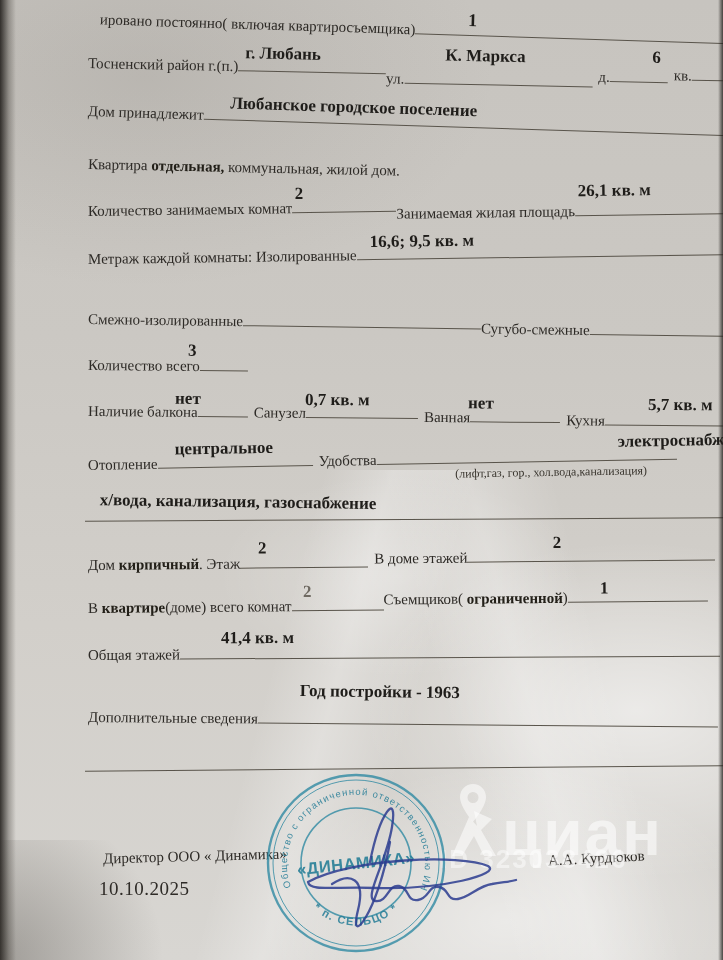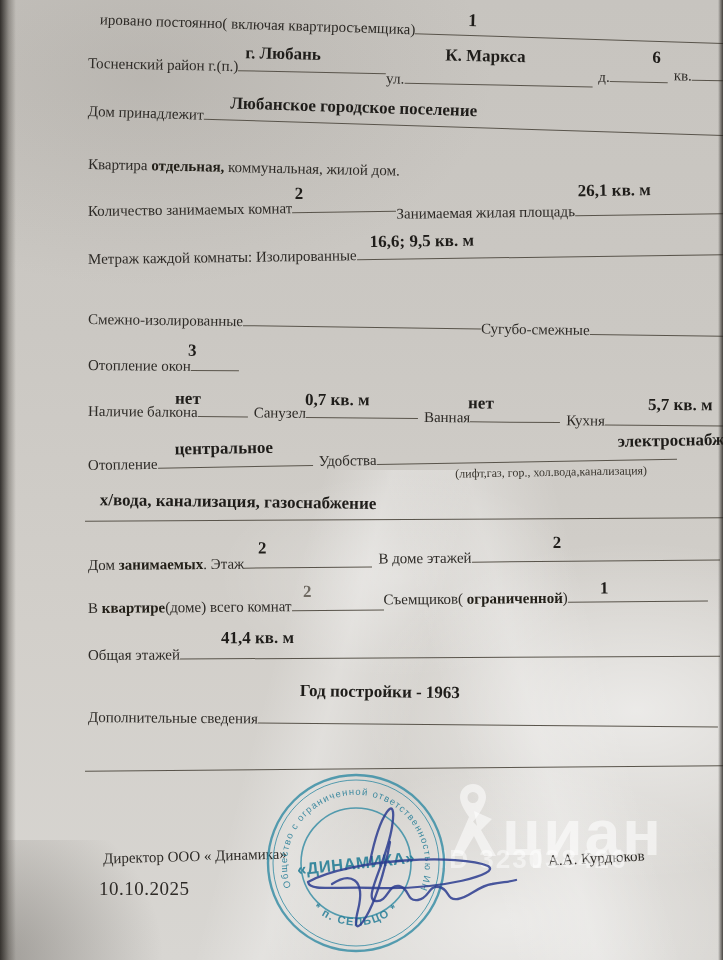--- a/index.html
+++ b/index.html
@@ -68,21 +68,21 @@
   <div class="row" style="top:250px; transform:rotate(-0.8deg);">
     <span class="lbl">Метраж каждой комнаты: Изолированные</span><span class="blank" style="width:368px;"></span>
     <span class="val" style="left:282px; top:-14px;">16,6; 9,5 кв. м</span>
   </div>
 
   <div class="row" style="top:310px; transform:rotate(0.8deg);">
     <span class="lbl">Смежно-изолированные</span><span class="blank" style="width:238px;"></span><span class="lbl" style="position:relative;top:4px;">Сугубо-смежные</span><span class="blank" style="width:170px;position:relative;top:4px;"></span>
   </div>
 
   <div class="row" style="top:356px; transform:rotate(0.5deg);">
-    <span class="lbl">Отопление окон</span><span class="blank" style="width:48px;"></span>
+    <span class="lbl">Количество всего</span><span class="blank" style="width:48px;"></span>
     <span class="val" style="left:100px; top:-16px;">3</span>
   </div>
 
   <div class="row" style="top:402px; transform:rotate(0.5deg);">
     <span class="lbl">Наличие балкона</span><span class="blank" style="width:50px;"></span><span class="lbl" style="margin-left:6px;">Санузел</span><span class="blank" style="width:112px;"></span><span class="lbl" style="margin-left:6px;position:relative;top:3px;">Ванная</span><span class="blank" style="width:90px;position:relative;top:3px;"></span><span class="lbl" style="margin-left:6px;position:relative;top:5px;">Кухня</span><span class="blank" style="width:130px;position:relative;top:5px;"></span>
     <span class="val" style="left:87px; top:-14px;">нет</span>
     <span class="val" style="left:217px; top:-14px;">0,7 кв. м</span>
     <span class="val" style="left:380px; top:-12px;">нет</span>
     <span class="val" style="left:560px; top:-12px;">5,7 кв. м</span>
   </div>
@@ -93,21 +93,21 @@
     <span class="val" style="left:530px; top:-15px;">электроснабжение</span>
     <span class="hint" style="left:367px; top:17px;">(лифт,газ, гор., хол.вода,канализация)</span>
   </div>
 
   <div class="row" style="top:490px; transform:rotate(0.8deg);">
     <span class="val" style="left:12px; top:0;">х/вода, канализация, газоснабжение</span>
   </div>
   <div class="fullline" style="left:85px; top:519px; width:640px; transform:rotate(-0.3deg);"></div>
 
   <div class="row" style="top:556px; transform:rotate(-0.5deg);">
-    <span class="lbl"><span>Дом </span><b>занимаемых</b><span>. Этаж</span></span><span class="blank" style="width:128px;"></span><span class="lbl" style="margin-left:6px;position:relative;top:-4px;margin-top:27px;">В доме этажей</span><span class="blank" style="width:248px;position:relative;top:-4px;"></span>
+    <span class="lbl"><span>Дом </span><b>кирпичный</b><span>. Этаж</span></span><span class="blank" style="width:128px;"></span><span class="lbl" style="margin-left:6px;position:relative;top:-4px;margin-top:27px;">В доме этажей</span><span class="blank" style="width:248px;position:relative;top:-4px;"></span>
     <span class="val" style="left:170px; top:-16px;">2</span>
     <span class="val" style="left:465px; top:-19px;">2</span>
   </div>
 
   <div class="row" style="top:599px; transform:rotate(-0.5deg);">
     <span class="lbl"><span>В </span><b>квартире</b><span>(доме) всего комнат</span></span><span class="blank" style="width:92px;"></span><span class="lbl" style="position:relative;top:-6px;"><span>Съемщиков( </span><b>ограниченной</b><span>)</span></span><span class="blank" style="width:140px;position:relative;top:-6px;"></span>
     <span class="val" style="left:215px; top:-15px; color:#6f6a62;">2</span>
     <span class="val" style="left:512px; top:-16px;">1</span>
   </div>
 

